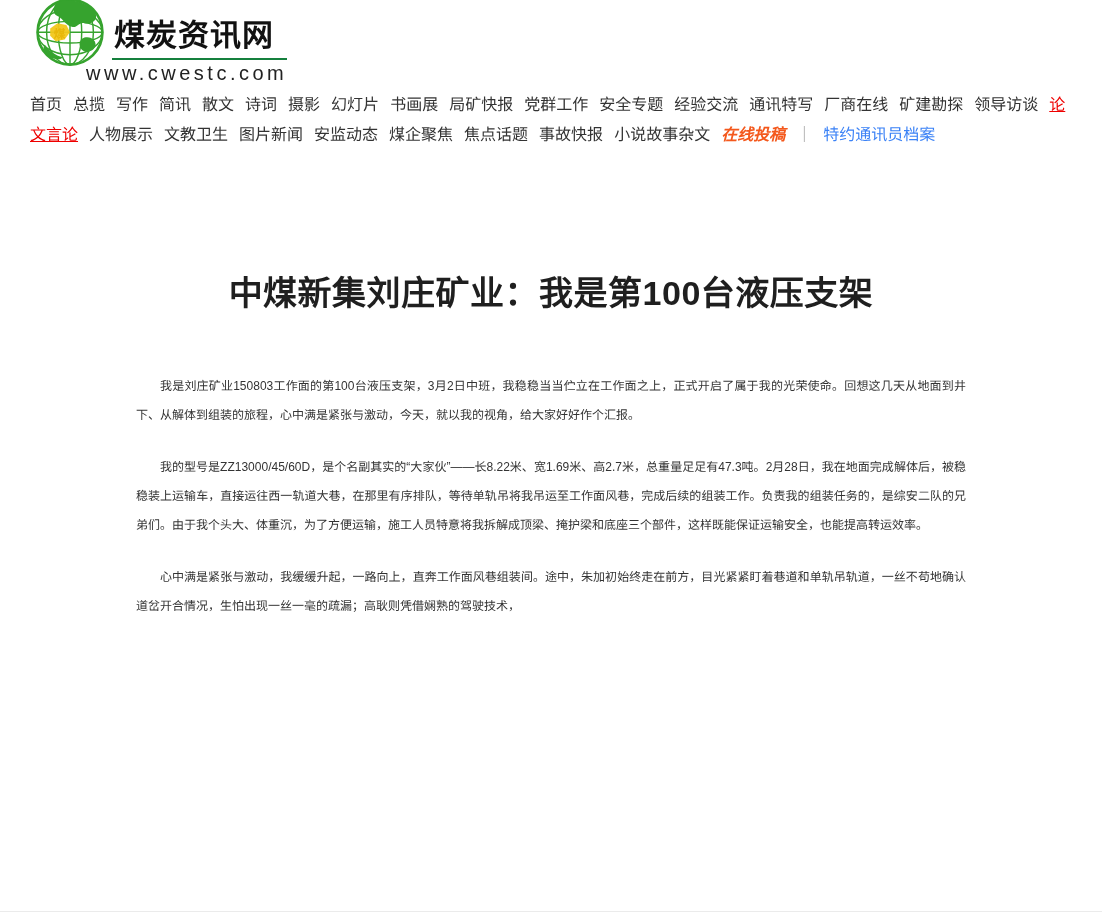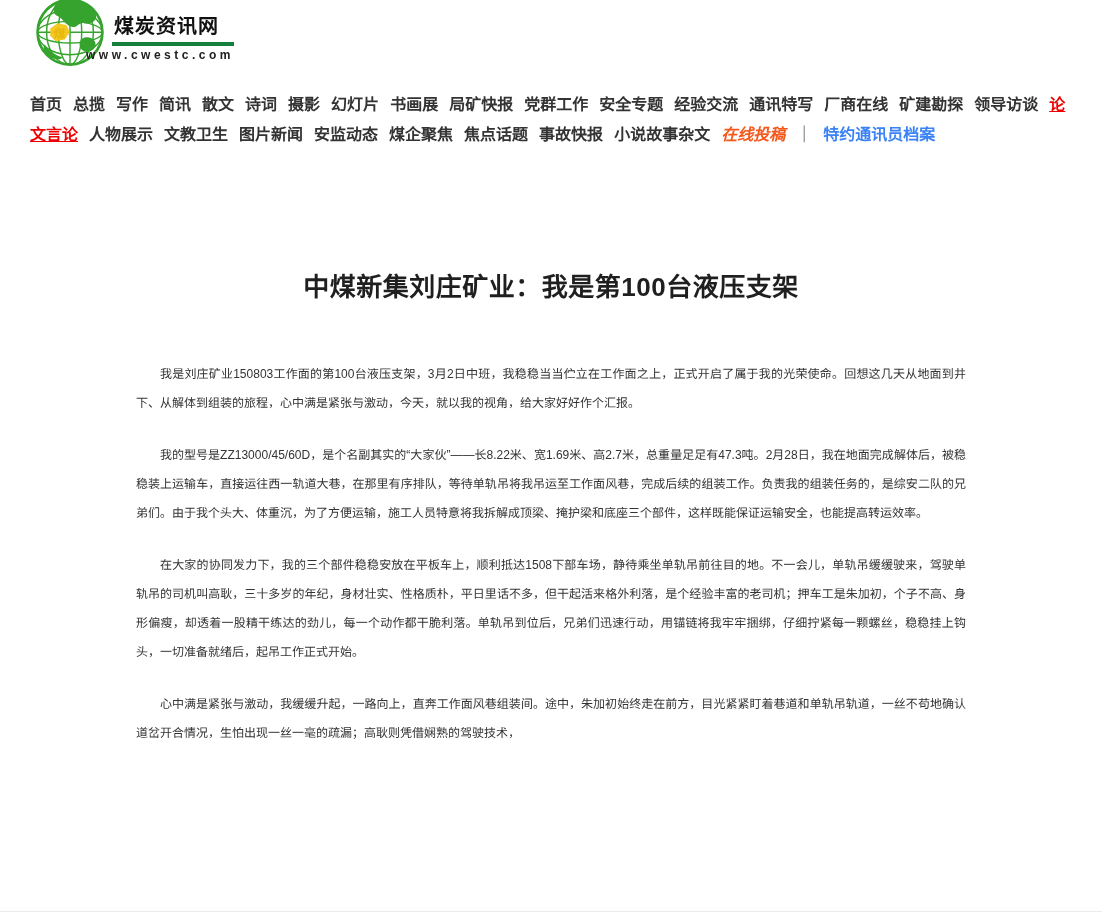--- a/index.html
+++ b/index.html
@@ -20,50 +20,49 @@
   }
   .logo {
     display: flex;
     align-items: flex-start;
     width: 260px;
     cursor: pointer;
   }
   .globe { width: 80px; height: 72px; flex: 0 0 auto; margin-top: -4px; }
   .logo-text { margin-left: 2px; margin-top: 8px; }
   .site-name {
-    font-size: 20px;
+    font-size: 31px;
     font-weight: bold;
     color: #111;
     letter-spacing: 1px;
     padding: 0 4px 3px 2px;
-    border-bottom: 4px solid #15803d;
+    border-bottom: 2px solid #15803d;
     white-space: nowrap;
   }
   .site-url {
-    font-size: 12px;
-    font-weight: bold;
+    font-size: 20px;
+    font-weight: normal;
     color: #222;
     letter-spacing: 3.5px;
     margin-top: 2px;
     margin-left: -26px;
     white-space: nowrap;
   }
 
   
   .main-nav {
     margin: 20px 30px 0 30px;
     font-size: 16px;
     line-height: 30px;
     color: #333;
   }
   .main-nav a, .main-nav span.nav-divider {
     text-decoration: none;
     color: #333;
     margin-right: 11px;
-    font-weight: bold;
   }
   .main-nav a.nav-red {
     color: #ee0000;
     text-decoration: underline;
   }
   .main-nav a.nav-submit {
     color: #f4581c;
     font-weight: bold;
     font-style: italic;
   }
@@ -71,21 +70,21 @@
     color: #3b82f6;
   }
   .main-nav span.nav-divider {
     color: #999;
   }
 
   
   .article { margin-top: 116px; }
   .article-title {
     text-align: center;
-    font-size: 26px;
+    font-size: 34px;
     font-weight: bold;
     color: #1f1f1f;
     letter-spacing: 0.5px;
   }
   .article-meta {
     text-align: center;
     margin-top: 47px;
     font-size: 15px;
     color: #333;
   }
@@ -144,18 +143,17 @@
   </div>
 </header>
 
 <nav class="main-nav" id="main-nav"><a href="#" class="">首页</a><a href="#" class="">总揽</a><a href="#" class="">写作</a><a href="#" class="">简讯</a><a href="#" class="">散文</a><a href="#" class="">诗词</a><a href="#" class="">摄影</a><a href="#" class="">幻灯片</a><a href="#" class="">书画展</a><a href="#" class="">局矿快报</a><a href="#" class="">党群工作</a><a href="#" class="">安全专题</a><a href="#" class="">经验交流</a><a href="#" class="">通讯特写</a><a href="#" class="">厂商在线</a><a href="#" class="">矿建勘探</a><a href="#" class="">领导访谈</a><a href="#" class="nav-red">论文言论</a><a href="#" class="">人物展示</a><a href="#" class="">文教卫生</a><a href="#" class="">图片新闻</a><a href="#" class="">安监动态</a><a href="#" class="">煤企聚焦</a><a href="#" class="">焦点话题</a><a href="#" class="">事故快报</a><a href="#" class="">小说故事杂文</a><a href="#" class="nav-submit">在线投稿</a><span class="nav-divider">｜</span><a href="#" class="nav-archive">特约通讯员档案</a></nav>
 
 <main class="article">
   <h1 class="article-title">中煤新集刘庄矿业：我是第100台液压支架</h1>
   <div class="article-body" id="article-body">
       <p>我是刘庄矿业150803工作面的第100台液压支架，3月2日中班，我稳稳当当伫立在工作面之上，正式开启了属于我的光荣使命。回想这几天从地面到井下、从解体到组装的旅程，心中满是紧张与激动，今天，就以我的视角，给大家好好作个汇报。</p>
       <p>我的型号是ZZ13000/45/60D，是个名副其实的“大家伙”——长8.22米、宽1.69米、高2.7米，总重量足足有47.3吨。2月28日，我在地面完成解体后，被稳稳装上运输车，直接运往西一轨道大巷，在那里有序排队，等待单轨吊将我吊运至工作面风巷，完成后续的组装工作。负责我的组装任务的，是综安二队的兄弟们。由于我个头大、体重沉，为了方便运输，施工人员特意将我拆解成顶梁、掩护梁和底座三个部件，这样既能保证运输安全，也能提高转运效率。</p>
-      <p>在大家的协同发力下，我的三个部件稳稳安放在平板车上，顺利抵达1508下部车场，静待乘坐单轨吊前往目的地。不一会儿，单轨吊缓缓驶来，驾驶单轨吊的司机叫高耿，三十多岁的年纪，身材壮实、性格质朴，平日里话不多，但干起活来格外利落，是个经验丰富的老司机；押车工是朱加初，个子不高、身形偏瘦，却透着一股精干练达的劲儿，每一个动作都干脆利落。单轨吊到位后，兄弟们迅速行动，用锚链将我牢牢捆绑，仔细拧紧每一颗螺丝，稳稳挂上钩头，一切准备就绪后，起吊工作正式开始。</p>
       <p>心中满是紧张与激动，我缓缓升起，一路向上，直奔工作面风巷组装间。途中，朱加初始终走在前方，目光紧紧盯着巷道和单轨吊轨道，一丝不苟地确认道岔开合情况，生怕出现一丝一毫的疏漏；高耿则凭借娴熟的驾驶技术，</p>
     </div>
 </main>
 
 <div class="page-bottom-divider"></div>
 
 </body></html>

